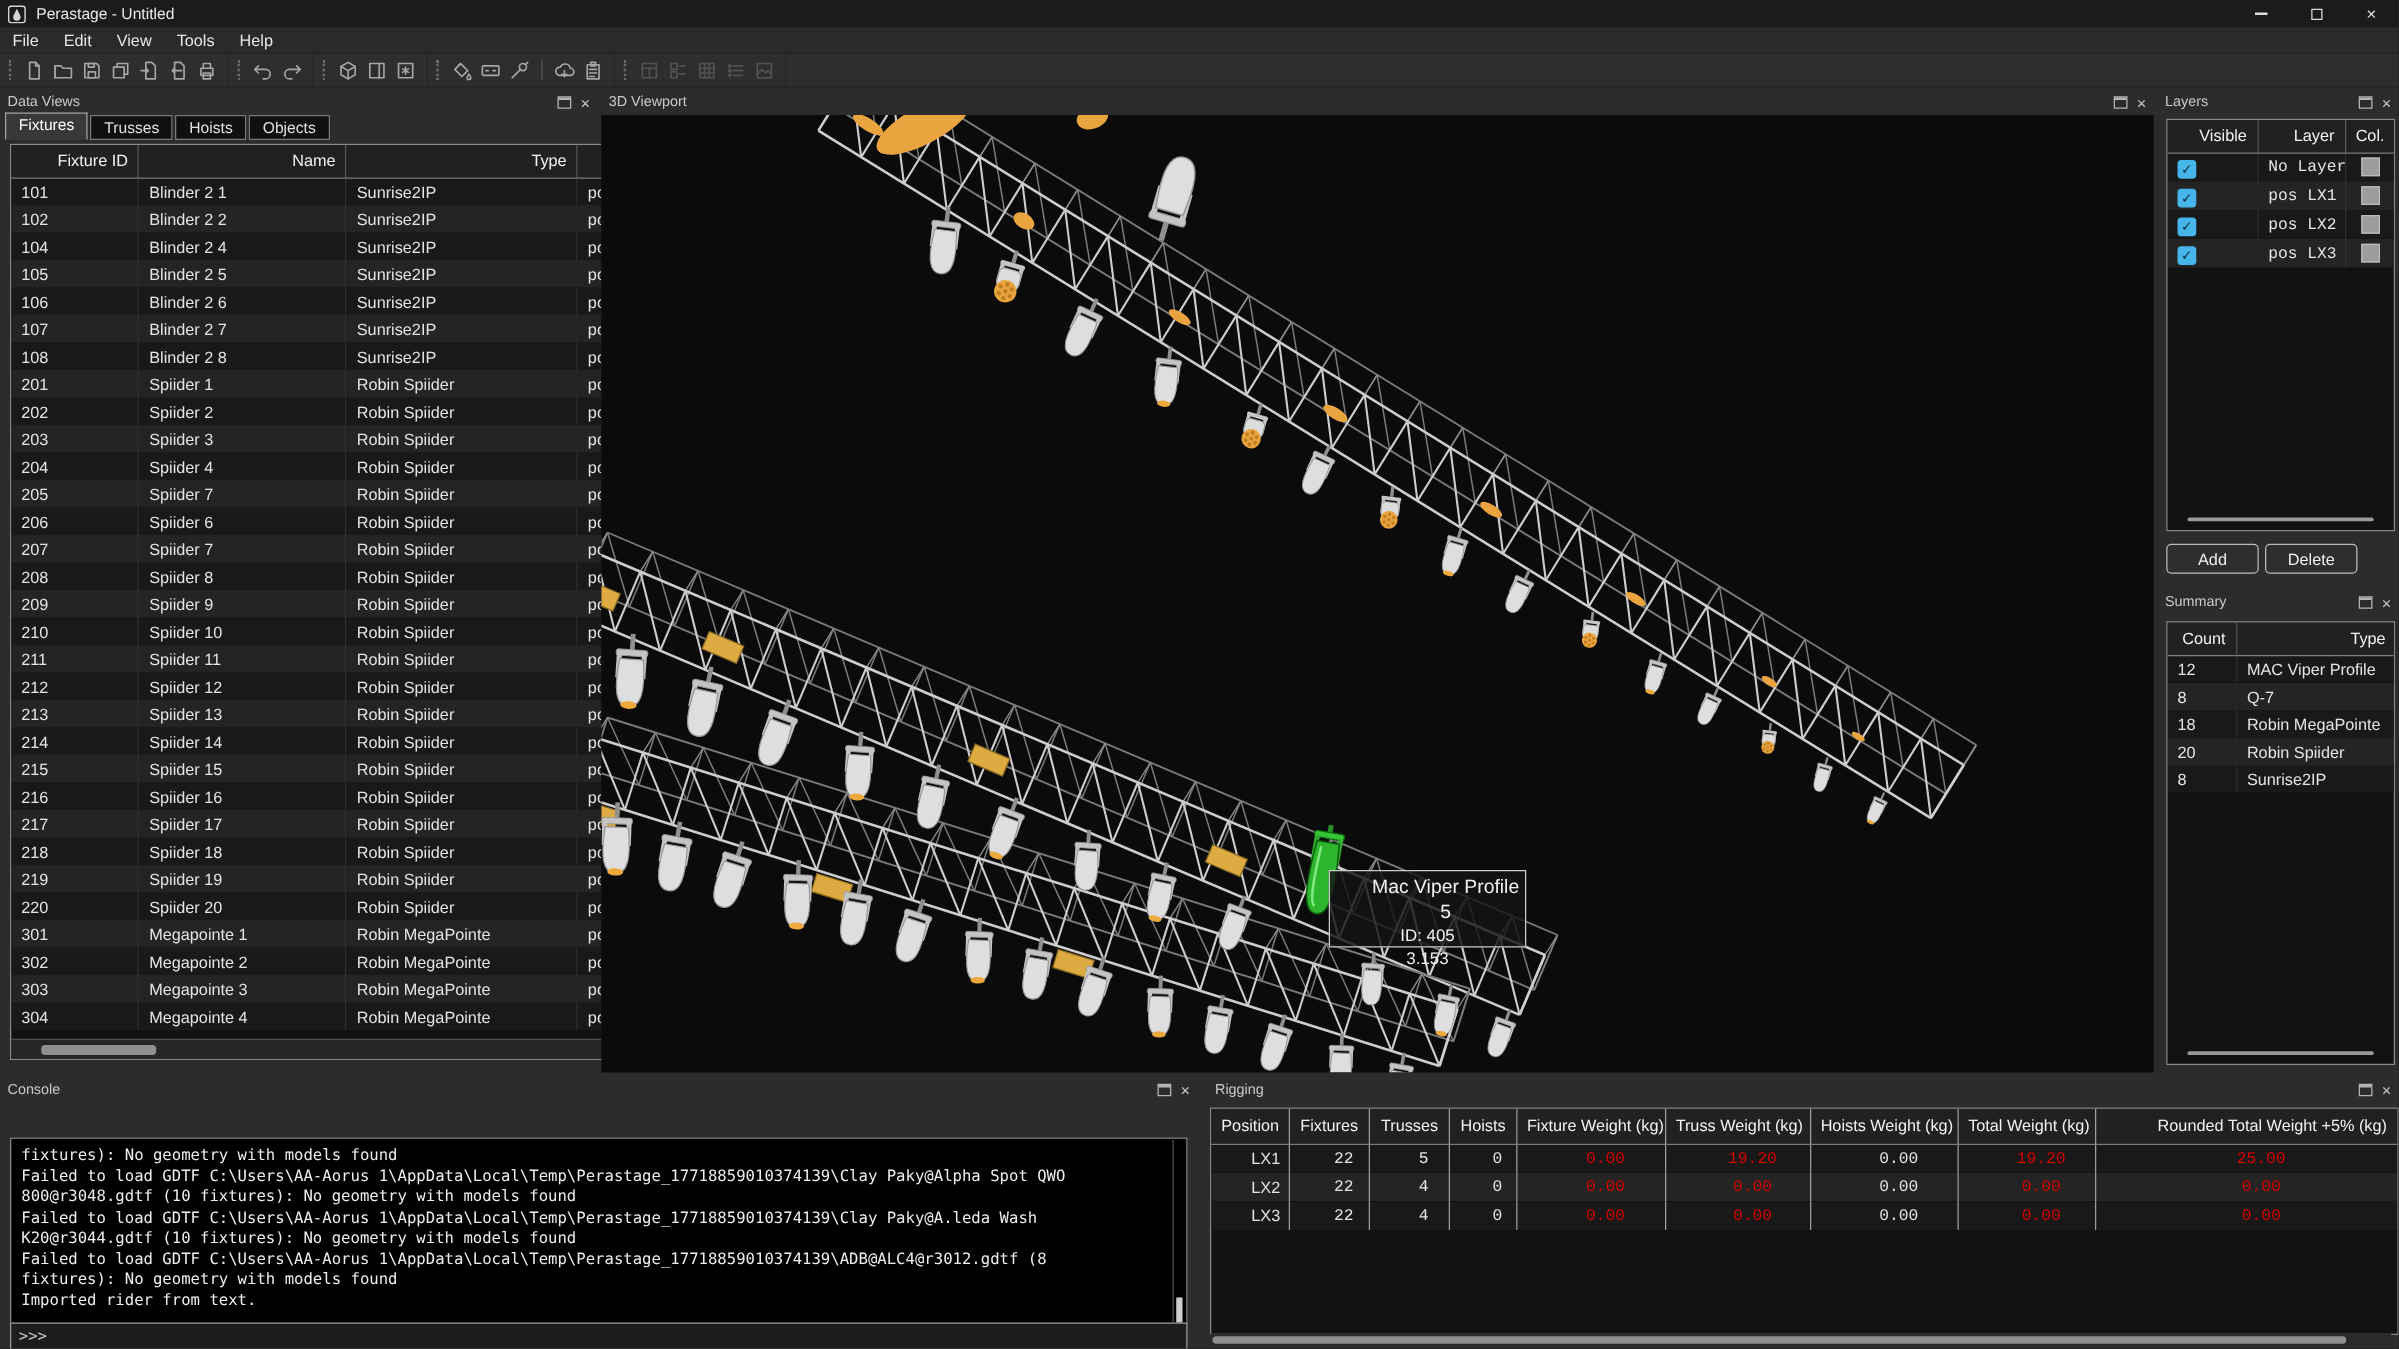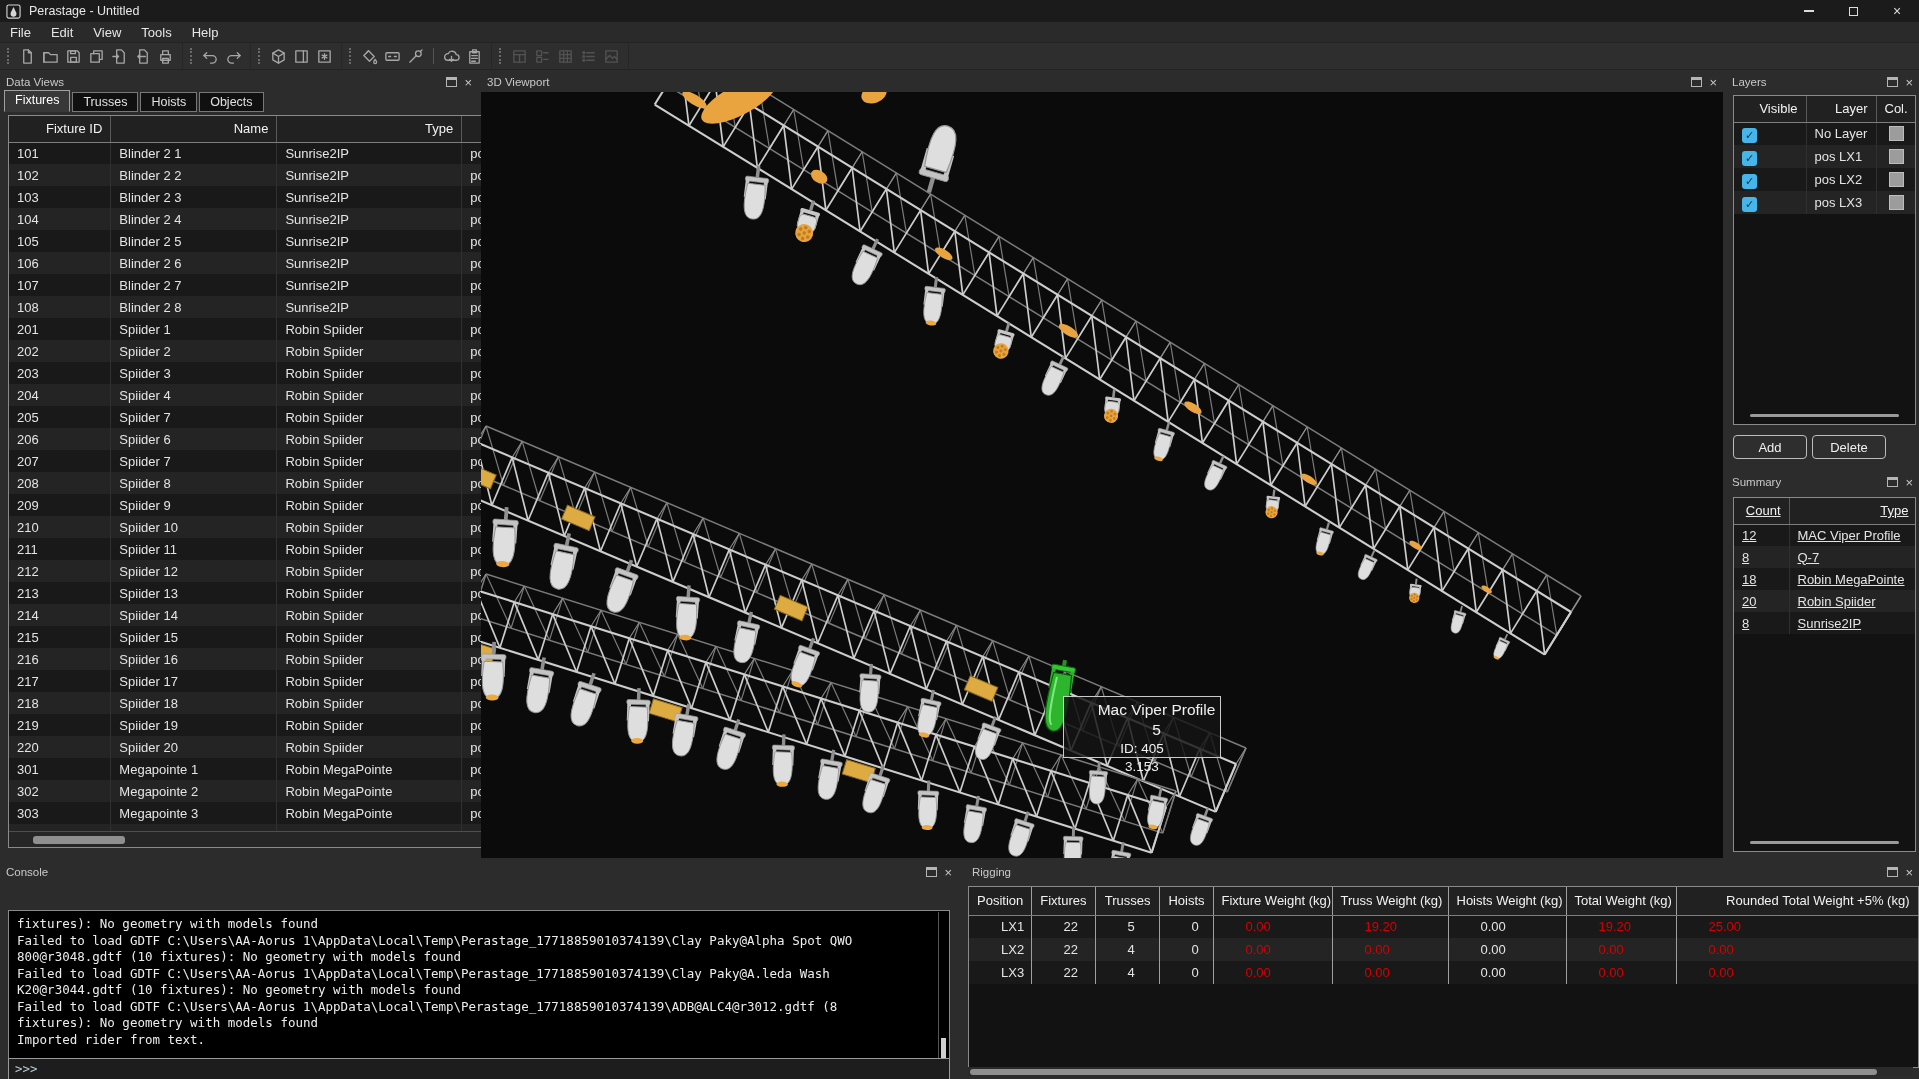--- a/index.html
+++ b/index.html
@@ -38,21 +38,21 @@
   .pfloat::after { content:''; position:absolute; top:0; left:0; right:0; height:2px; background:#b5b5b5; }
   .pclose { color:#c9c9c9; font-size:13px; line-height:13px; }
   
   .tblwrap { position:absolute; border:1px solid #8a8a8a; overflow:hidden; background:#121212; }
   table.tbl { border-collapse:collapse; table-layout:fixed; width:100%; }
   .tbl th { background:#212121; color:#f2f2f2; font-weight:normal; text-align:right; font-size:13px;
     height:26px; padding:0 8px; border-bottom:1px solid #7e7e7e; border-right:1px solid #5a5a5a; overflow:hidden; white-space:nowrap; }
   .tbl td { height:22px; font-size:13px; padding:0 8px; overflow:hidden; white-space:nowrap; border-right:1px solid #303030; }
   .tbl tr:nth-child(odd) td { background:#191919; }
   .tbl tr:nth-child(even) td { background:#242424; }
-  .num { text-align:left; }
+  .num { text-align:center;font-family:Liberation Mono, monospace; }
   .red { color:#d40000; }
   
   .tabs { position:absolute; left:4px; top:18px; height:22px; display:flex; align-items:flex-end; }
   .tab { height:20px; line-height:18px; padding:0 10px; font-size:12.5px; color:#e0e0e0;
     background:#101010; border:1px solid #787878; margin-right:2px; }
   .tab.active { background:#383838; color:#fff; height:22px; border-color:#a0a0a0; border-bottom-color:#383838; }
   .dv-vscroll { position:absolute; right:0; top:27px; bottom:16px; width:11px; background:#1c1c1c; border-left:1px solid #4a4a4a; }
   .dv-vscroll .thumb { position:absolute; left:2px; top:2px; bottom:2px; width:6px; background:#8f8f8f; border-radius:3px; }
   .dv-hscroll { position:absolute; left:0; right:0; bottom:0; height:16px; background:#262626; border-top:1px solid #4f4f4f; }
   .dv-hscroll .thumb { position:absolute; left:24px; top:4px; width:92px; height:8px; background:#8f8f8f; border-radius:3px; }
@@ -308,26 +308,20 @@
         <tbody>
           <tr>
             <td>101</td>
             <td>Blinder 2 1</td>
             <td>Sunrise2IP</td>
             <td>po</td>
           </tr>
             <tr>
             <td>102</td>
             <td>Blinder 2 2</td>
-            <td>Sunrise2IP</td>
-            <td>po</td>
-          </tr>
-            <tr>
-            <td>103</td>
-            <td>Blinder 2 3</td>
             <td>Sunrise2IP</td>
             <td>po</td>
           </tr>
             <tr>
             <td>104</td>
             <td>Blinder 2 4</td>
             <td>Sunrise2IP</td>
             <td>po</td>
           </tr>
             <tr>
@@ -1326,21 +1320,21 @@
   </div>
 
   <div class="panel" style="left:1726px;top:472px;width:193px;height:388px;">
     <div class="phead">
       <span class="ptitle">Summary</span>
       <span class="picons">
         <span class="pfloat"></span>
         <span class="pclose">×</span>
       </span>
     </div>
-    <div class="tblwrap" style="left:7px;top:25px;width:183px;height:355px;text-decoration:underline;">
+    <div class="tblwrap" style="left:7px;top:25px;width:183px;height:355px;">
       <table class="tbl">
         <colgroup>
             <col style="width:55px">
             <col style="width:128px">
           </colgroup>
         <thead>
             <tr>
           <th>Count</th>
           <th>Type</th>
         </tr>

